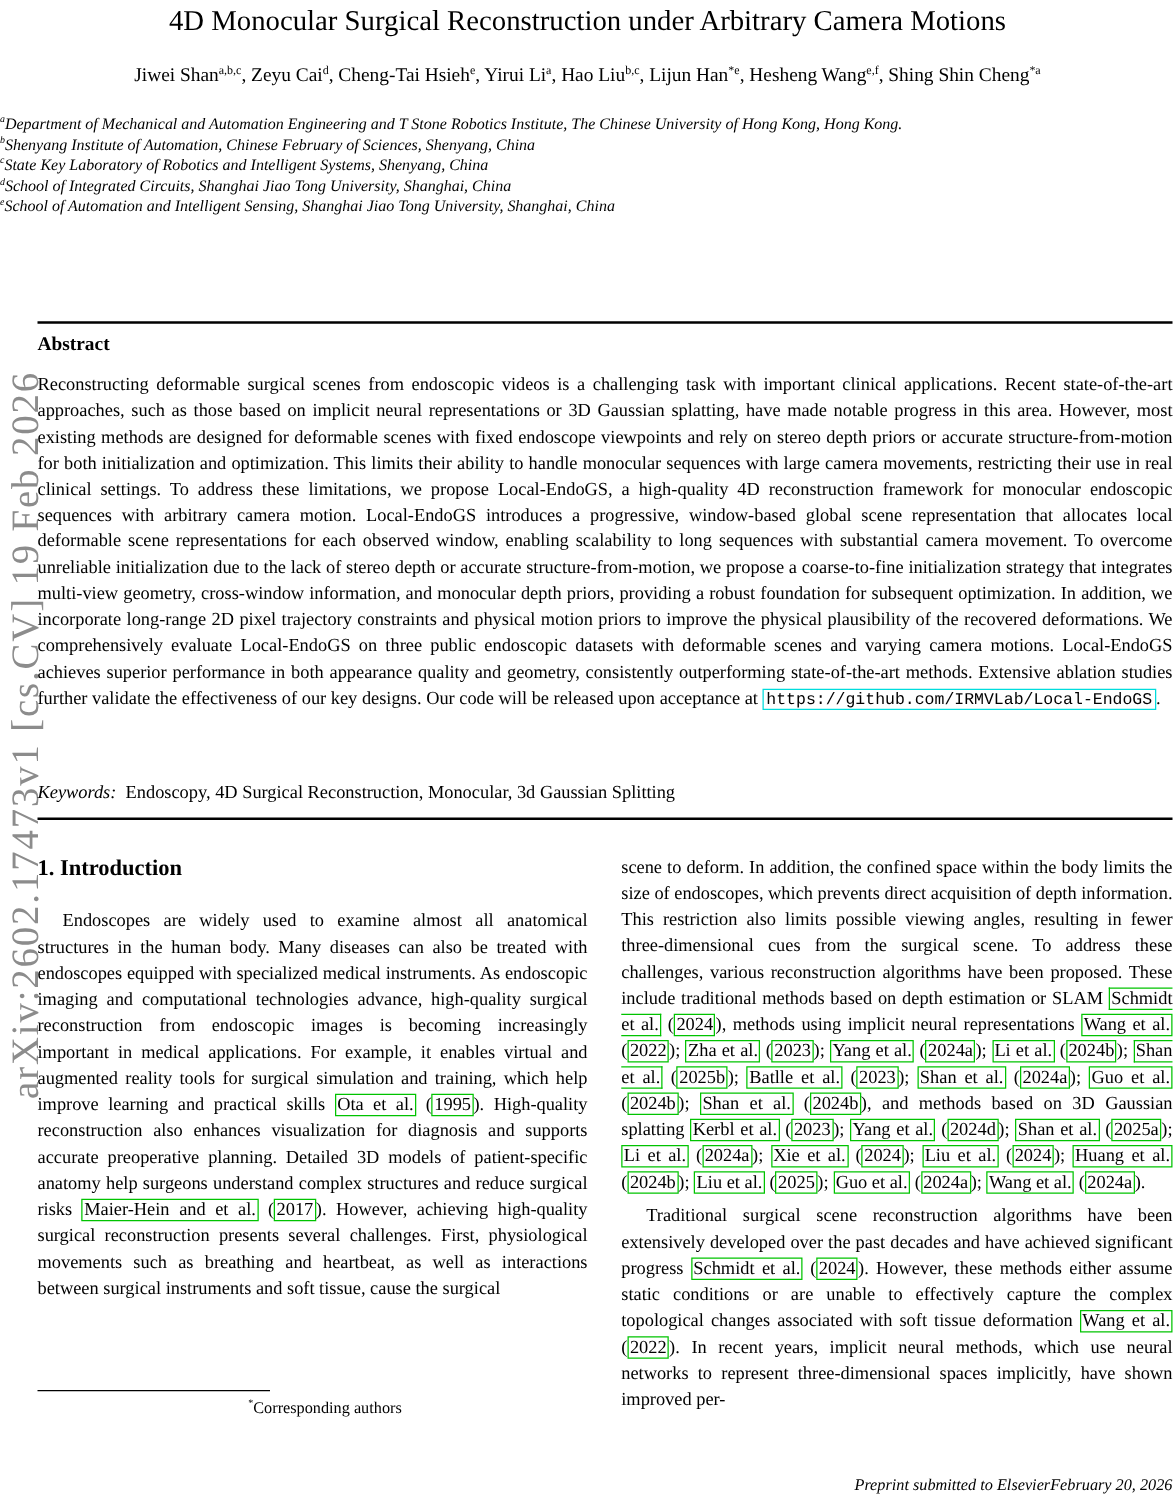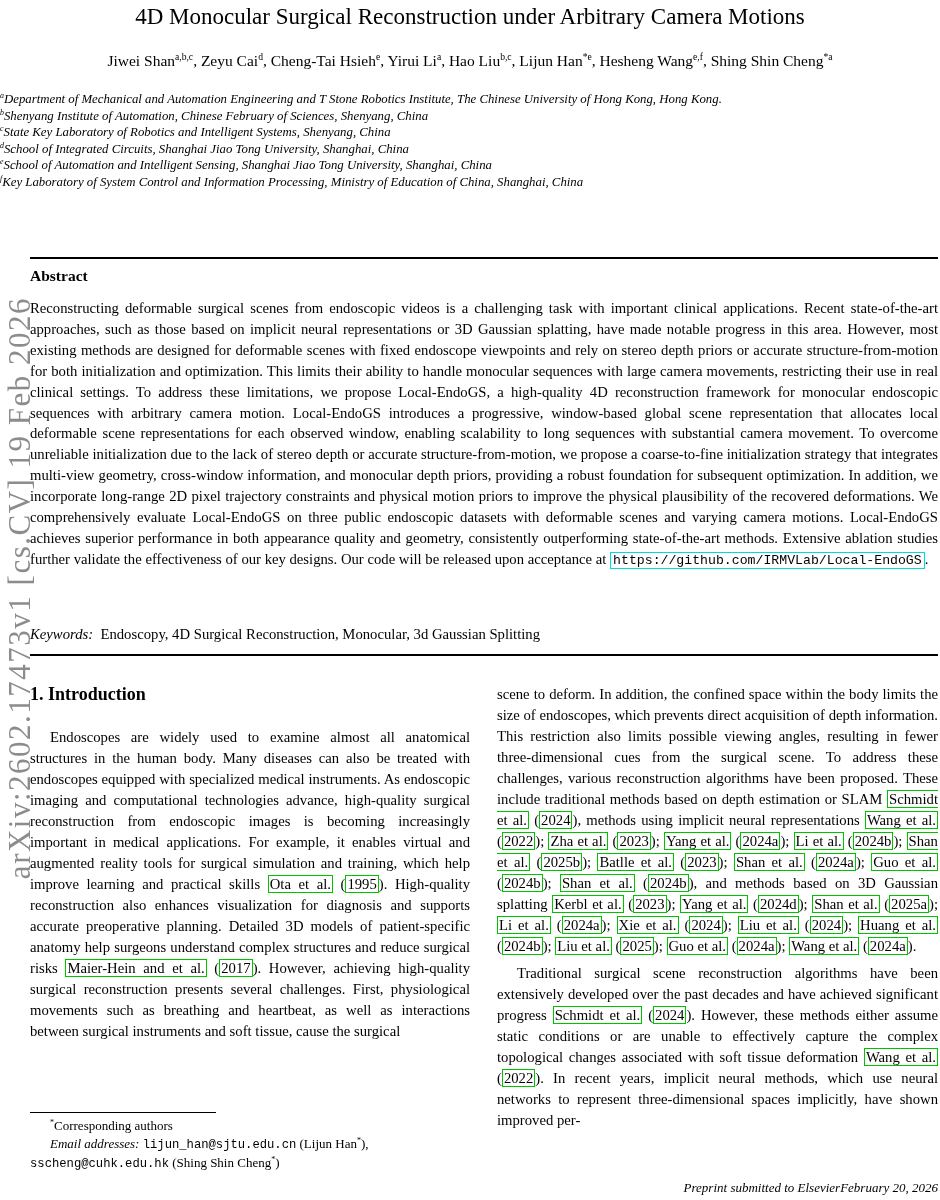--- a/index.html
+++ b/index.html
@@ -42,21 +42,21 @@
 
   .seg-cite { border:1px solid #00c300; padding:0 1px; }
   .seg-url  { border:1.5px solid #00dcdc; padding:0 2px; white-space:nowrap;
               font-family:"Liberation Mono", monospace; font-size:13.2px; }
   .seg-mono { font-family:"Liberation Mono", monospace; font-size:12.2px; }
   .seg-italic { font-style:italic;margin-top:20px; }
 
   .footnote { position:absolute; top:1112px; left:30px; width:440px;
               font-size:13px; line-height:18px; }
   .footnote-rule { width:186px; height:1px; background:#000; margin:0 0 4px 0; }
-  .fn-para { margin:0; text-indent:20px; }
+  .fn-para { margin:0; text-indent:20px;text-align:center; }
 
   .footer { position:absolute; top:1180px; left:30px; width:908px;
             display:flex; justify-content:flex-end;
             font-style:italic; font-size:13px; }
 </style>
 </head>
 <body>
 
 <div class="page">
 
@@ -65,21 +65,20 @@
   <h1 class="title">4D Monocular Surgical Reconstruction under Arbitrary Camera Motions</h1>
 
   <div class="authors">Jiwei Shan<sup>a,b,c</sup>, Zeyu Cai<sup>d</sup>, Cheng-Tai Hsieh<sup>e</sup>, Yirui Li<sup>a</sup>, Hao Liu<sup>b,c</sup>, Lijun Han<sup>*e</sup>, Hesheng Wang<sup>e,f</sup>, Shing Shin Cheng<sup>*a</sup></div>
 
   <div class="affils">
     <div><sup>a</sup><span>Department of Mechanical and Automation Engineering and T Stone Robotics Institute, The Chinese University of Hong Kong, Hong Kong.</span></div>
     <div><sup>b</sup><span>Shenyang Institute of Automation, Chinese February of Sciences, Shenyang, China</span></div>
     <div><sup>c</sup><span>State Key Laboratory of Robotics and Intelligent Systems, Shenyang, China</span></div>
     <div><sup>d</sup><span>School of Integrated Circuits, Shanghai Jiao Tong University, Shanghai, China</span></div>
     <div><sup>e</sup><span>School of Automation and Intelligent Sensing, Shanghai Jiao Tong University, Shanghai, China</span></div>
-    <div><sup>f</sup><span>Key Laboratory of System Control and Information Processing, Ministry of Education of China, Shanghai, China</span></div>
   </div>
 
   <div class="rule rule-1"></div>
 
   <div class="abs-head">Abstract</div>
   <div class="abs-body">Reconstructing deformable surgical scenes from endoscopic videos is a challenging task with important clinical applications.  Recent state-of-the-art approaches, such as those based on implicit neural representations or 3D Gaussian splatting, have made notable progress in this area. However, most existing methods are designed for deformable scenes with fixed endoscope viewpoints and rely on stereo depth priors or accurate structure-from-motion for both initialization and optimization.  This limits their ability to handle monocular sequences with large camera movements, restricting their use in real clinical settings.  To address these limitations, we propose Local-EndoGS, a high-quality 4D reconstruction framework for monocular endoscopic sequences with arbitrary camera motion.  Local-EndoGS introduces a progressive, window-based global scene representation that allocates local deformable scene representations for each observed window, enabling scalability to long sequences with substantial camera movement. To overcome unreliable initialization due to the lack of stereo depth or accurate structure-from-motion, we propose a coarse-to-fine initialization strategy that integrates multi-view geometry, cross-window information, and monocular depth priors, providing a robust foundation for subsequent optimization.  In addition, we incorporate long-range 2D pixel trajectory constraints and physical motion priors to improve the physical plausibility of the recovered deformations.  We comprehensively evaluate Local-EndoGS on three public endoscopic datasets with deformable scenes and varying camera motions. Local-EndoGS achieves superior performance in both appearance quality and geometry, consistently outperforming state-of-the-art methods. Extensive ablation studies further validate the effectiveness of our key designs. Our code will be released upon acceptance at <span class="seg-url">https://github.com/IRMVLab/Local-EndoGS</span>.</div>
 
   <div class="keywords"><span class="seg-italic">Keywords:</span>&nbsp; Endoscopy, 4D Surgical Reconstruction, Monocular, 3d Gaussian Splitting</div>
 
   <div class="rule rule-2"></div>
@@ -90,21 +89,20 @@
   </div>
 
   <div class="col col-right">
     <p class="para noindent">scene to deform. In addition, the confined space within the body limits the size of endoscopes, which prevents direct acquisition of depth information. This restriction also limits possible viewing angles, resulting in fewer three-dimensional cues from the surgical scene. To address these challenges, various reconstruction algorithms have been proposed.  These include traditional methods based on depth estimation or SLAM <span class="seg-cite">Schmidt et al.</span> (<span class="seg-cite">2024</span>), methods using implicit neural representations <span class="seg-cite">Wang et al.</span> (<span class="seg-cite">2022</span>); <span class="seg-cite">Zha et al.</span> (<span class="seg-cite">2023</span>); <span class="seg-cite">Yang et al.</span> (<span class="seg-cite">2024a</span>); <span class="seg-cite">Li et al.</span> (<span class="seg-cite">2024b</span>); <span class="seg-cite">Shan et al.</span> (<span class="seg-cite">2025b</span>); <span class="seg-cite">Batlle et al.</span> (<span class="seg-cite">2023</span>); <span class="seg-cite">Shan et al.</span> (<span class="seg-cite">2024a</span>); <span class="seg-cite">Guo et al.</span> (<span class="seg-cite">2024b</span>); <span class="seg-cite">Shan et al.</span> (<span class="seg-cite">2024b</span>), and methods based on 3D Gaussian splatting <span class="seg-cite">Kerbl et al.</span> (<span class="seg-cite">2023</span>); <span class="seg-cite">Yang et al.</span> (<span class="seg-cite">2024d</span>); <span class="seg-cite">Shan et al.</span> (<span class="seg-cite">2025a</span>); <span class="seg-cite">Li et al.</span> (<span class="seg-cite">2024a</span>); <span class="seg-cite">Xie et al.</span> (<span class="seg-cite">2024</span>); <span class="seg-cite">Liu et al.</span> (<span class="seg-cite">2024</span>); <span class="seg-cite">Huang et al.</span> (<span class="seg-cite">2024b</span>); <span class="seg-cite">Liu et al.</span> (<span class="seg-cite">2025</span>); <span class="seg-cite">Guo et al.</span> (<span class="seg-cite">2024a</span>); <span class="seg-cite">Wang et al.</span> (<span class="seg-cite">2024a</span>).</p>
     <p class="para">Traditional surgical scene reconstruction algorithms have been extensively developed over the past decades and have achieved significant progress <span class="seg-cite">Schmidt et al.</span> (<span class="seg-cite">2024</span>).  However, these methods either assume static conditions or are unable to effectively capture the complex topological changes associated with soft tissue deformation <span class="seg-cite">Wang et al.</span> (<span class="seg-cite">2022</span>). In recent years, implicit neural methods, which use neural networks to represent three-dimensional spaces implicitly, have shown improved per-</p>
   </div>
 
   <div class="footnote">
     <div class="footnote-rule"></div>
     <p class="fn-para"><sup>*</sup>Corresponding authors</p>
-    <p class="fn-para"><span class="seg-italic">Email addresses: </span><span class="seg-mono">lijun_han@sjtu.edu.cn</span> (Lijun Han<sup>*</sup>), <span class="seg-mono">sscheng@cuhk.edu.hk</span> (Shing Shin Cheng<sup>*</sup>)</p>
   </div>
 
   <div class="footer">
     <span>Preprint submitted to Elsevier</span>
     <span>February 20, 2026</span>
   </div>
 
 </div>
 
 </body></html>

